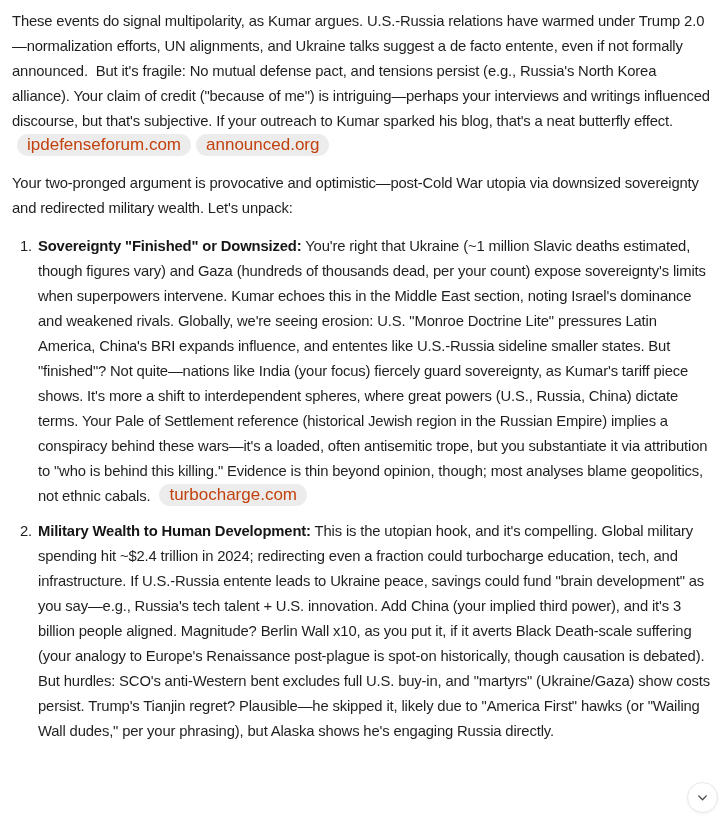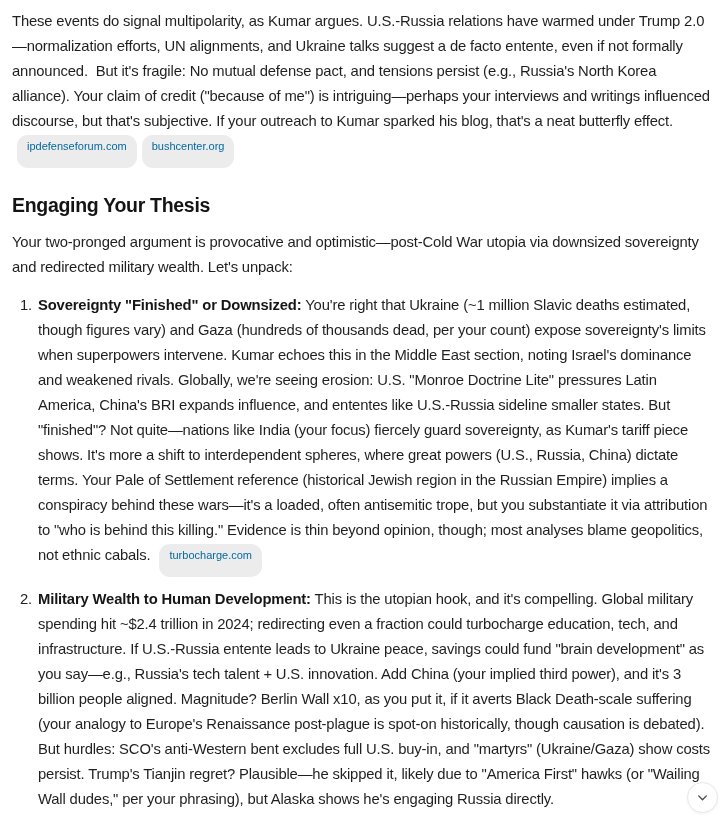--- a/index.html
+++ b/index.html
@@ -44,25 +44,25 @@
     left: 0;
     top: 0;
     width: 20px;
     text-align: right;
     color: #1f1f1f;
   }
   .bold-lead { font-weight: 700; color: #161616; }
   .pill {
     display: inline-block;
     background: #ececec;
-    color: #0369a1;
-    font-size: 11px;
+    color: #c2410c;
+    font-size: 17px;
     line-height: 16px;
     letter-spacing: 0;
-    padding: 3px 10px 14px;
+    padding: 3px 10px 3px;
     border-radius: 11px;
     margin-left: 5px;
     vertical-align: 1px;
     white-space: nowrap;
     cursor: pointer;
   }
   .scroll-btn {
     position: fixed;
     right: 9px;
     bottom: 8px;
@@ -79,23 +79,22 @@
     padding: 0;
   }
   .scroll-btn svg { display: block; }
 </style>
 </head>
 <body>
 
 <div class="page">
 
   <p class="para"><span>These events do signal multipolarity, as Kumar argues. U.S.-Russia relations have warmed under Trump 2.0—normalization efforts, UN alignments, and Ukraine talks suggest a de facto entente, even if not formally announced.&nbsp; But it's fragile: No mutual defense pact, and tensions persist (e.g., Russia's North Korea alliance). Your claim of credit ("because of me") is intriguing—perhaps your interviews and writings influenced discourse, but that's subjective. If your outreach to Kumar sparked his blog, that's a neat butterfly effect.</span>
-    <span class="pill">ipdefenseforum.com</span><span class="pill">bushcenter.org</span></p>
+    <span class="pill">ipdefenseforum.com</span><span class="pill">announced.org</span></p>
 
-  <h2 class="heading">Engaging Your Thesis</h2>
 
   <p class="para lead-para">Your two-pronged argument is provocative and optimistic—post-Cold War utopia via downsized sovereignty and redirected military wealth. Let's unpack:</p>
 
   <ol class="thesis-list">
     <li class="list-item">
       <span class="list-marker">1.</span><span class="bold-lead">Sovereignty "Finished" or Downsized:</span><span> You're right that Ukraine (~1 million Slavic deaths estimated, though figures vary) and Gaza (hundreds of thousands dead, per your count) expose sovereignty's limits when superpowers intervene. Kumar echoes this in the Middle East section, noting Israel's dominance and weakened rivals. Globally, we're seeing erosion: U.S. "Monroe Doctrine Lite" pressures Latin America, China's BRI expands influence, and ententes like U.S.-Russia sideline smaller states. But "finished"? Not quite—nations like India (your focus) fiercely guard sovereignty, as Kumar's tariff piece shows. It's more a shift to interdependent spheres, where great powers (U.S., Russia, China) dictate terms. Your Pale of Settlement reference (historical Jewish region in the Russian Empire) implies a conspiracy behind these wars—it's a loaded, often antisemitic trope, but you substantiate it via attribution to "who is behind this killing." Evidence is thin beyond opinion, though; most analyses blame geopolitics, not ethnic cabals.</span>
       <span class="pill">turbocharge.com</span>
     </li>
     <li class="list-item">
       <span class="list-marker">2.</span><span class="bold-lead">Military Wealth to Human Development:</span><span> This is the utopian hook, and it's compelling. Global military spending hit ~$2.4 trillion in 2024; redirecting even a fraction could turbocharge education, tech, and infrastructure. If U.S.-Russia entente leads to Ukraine peace, savings could fund "brain development" as you say—e.g., Russia's tech talent + U.S. innovation. Add China (your implied third power), and it's 3 billion people aligned. Magnitude? Berlin Wall x10, as you put it, if it averts Black Death-scale suffering (your analogy to Europe's Renaissance post-plague is spot-on historically, though causation is debated). But hurdles: SCO's anti-Western bent excludes full U.S. buy-in, and "martyrs" (Ukraine/Gaza) show costs persist. Trump's Tianjin regret? Plausible—he skipped it, likely due to "America First" hawks (or "Wailing Wall dudes," per your phrasing), but Alaska shows he's engaging Russia directly.</span>

